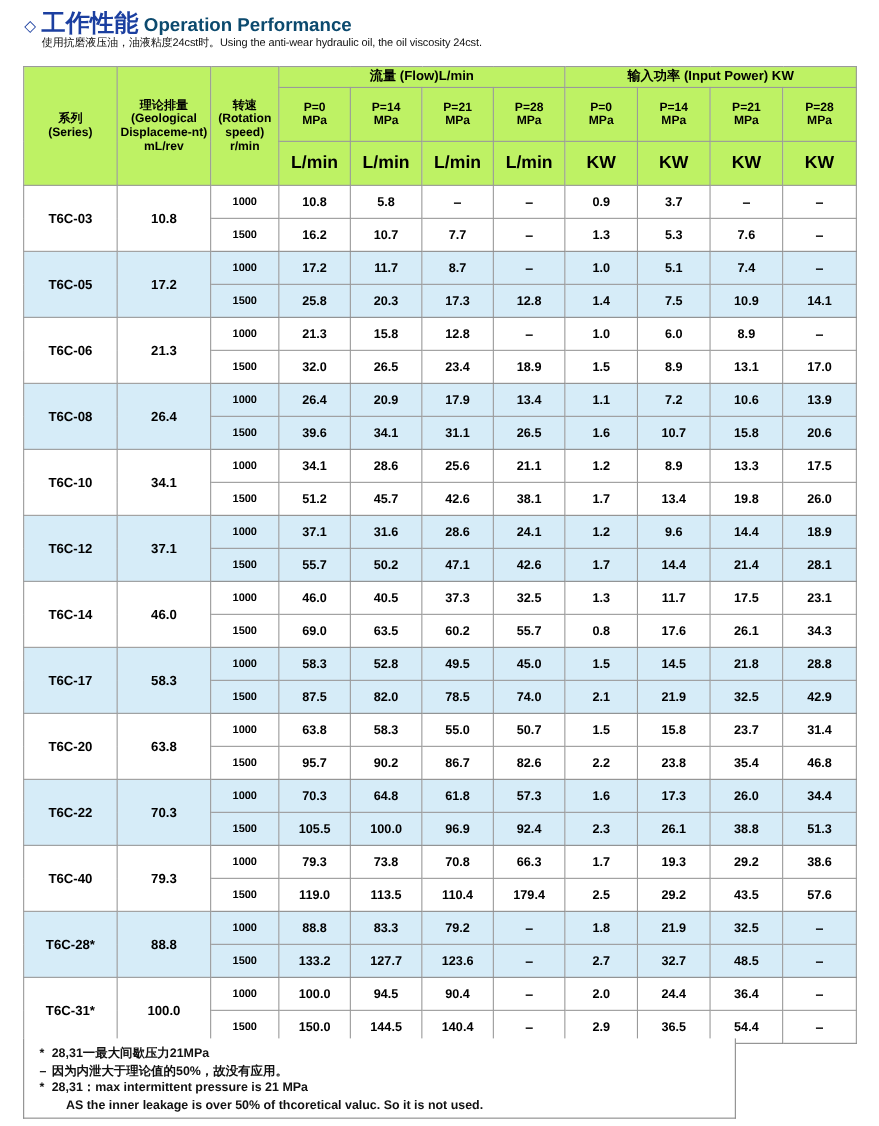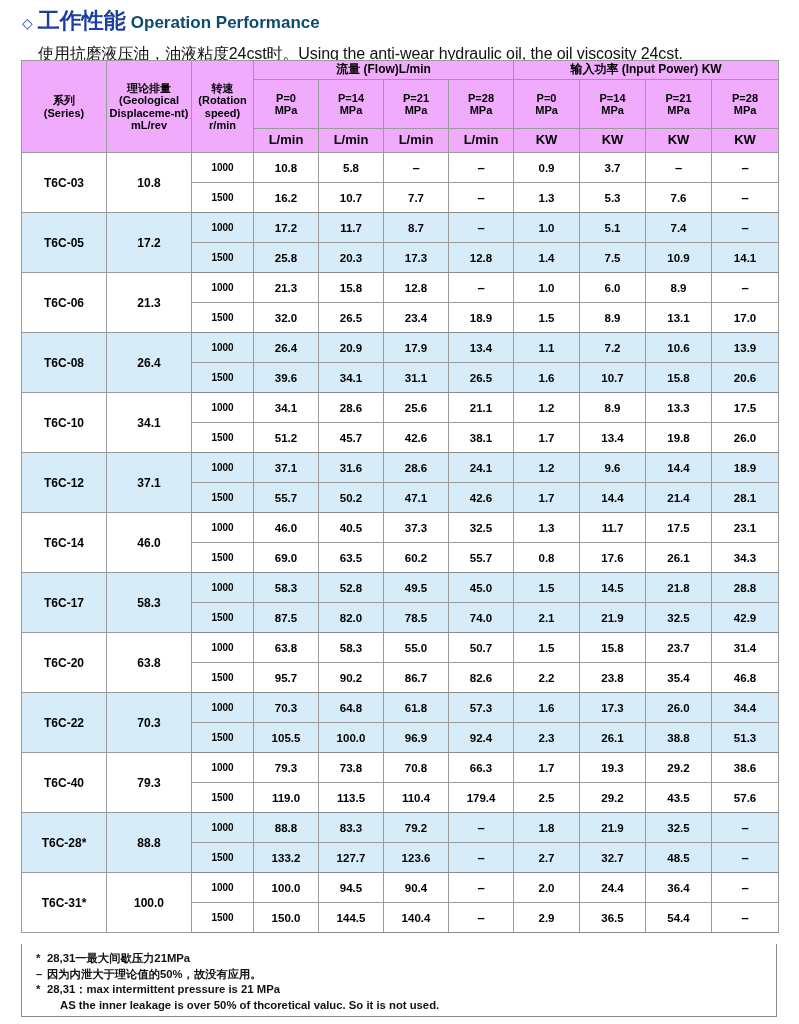--- a/index.html
+++ b/index.html
@@ -37,22 +37,22 @@
     letter-spacing: 0px;
   }
   .heading-en {
     color: #0c4a6e;
     font-size: 17px;
     font-weight: bold;
   }
 
   .subnote {
     position: absolute;
-    left: 38px; top: 44px;
-    font-size: 16px;
+    left: 38px; top: 32px;
+    font-size: 10px;
     color: #111;
     white-space: nowrap;
     letter-spacing: -0.1px;
   }
 
   
   table.spec {
     position: absolute;
     left: 21px; top: 60px;
     width: 757px;
@@ -62,29 +62,29 @@
   }
   table.spec td, table.spec th {
     border: 1px solid #9a9a9a;
     text-align: center;
     vertical-align: middle;
     padding: 0;
     font-weight: bold;
     color: #000;
   }
   thead th {
-    background: #f0abfc;
+    background: #bef264;
     font-size: 11px;
     line-height: 1.12;
     padding: 2px 1px;
   }
   thead th.grp { font-size: 12px; height: 19px; }
   thead th.tall { height: 68px; }
   thead th.pcell { height: 49px; }
-  thead th.unit { height: 24px; font-size: 13px; }
+  thead th.unit { height: 40px; font-size: 16px; }
 
   td.series, td.displ {
     background: inherit;
     font-size: 12px;
     margin-top: 40px;
   }
   tbody tr { height: 30px; }
   tbody td { font-size: 11.5px; background: transparent; }
 
   tr.band-white td { background: #ffffff; }
@@ -96,21 +96,21 @@
   td.val { font-size: 11.5px; }
   td.dash { font-size: 13px; }
 
   
   tr.grp-end td { border-bottom: 1px solid #8a8a8a; }
 
   
   .footbox {
     position: absolute;
     left: 21px; top: 944px;
-    width: 756px;
+    width: 648px;
     height: 73px;
     border: 1px solid #8a8a8a;
     border-top: none;
     background: #ffffff;
     padding: 7px 0 0 14px;
   }
   .footline {
     font-size: 11.3px;
     color: #111;
     line-height: 15.5px;

